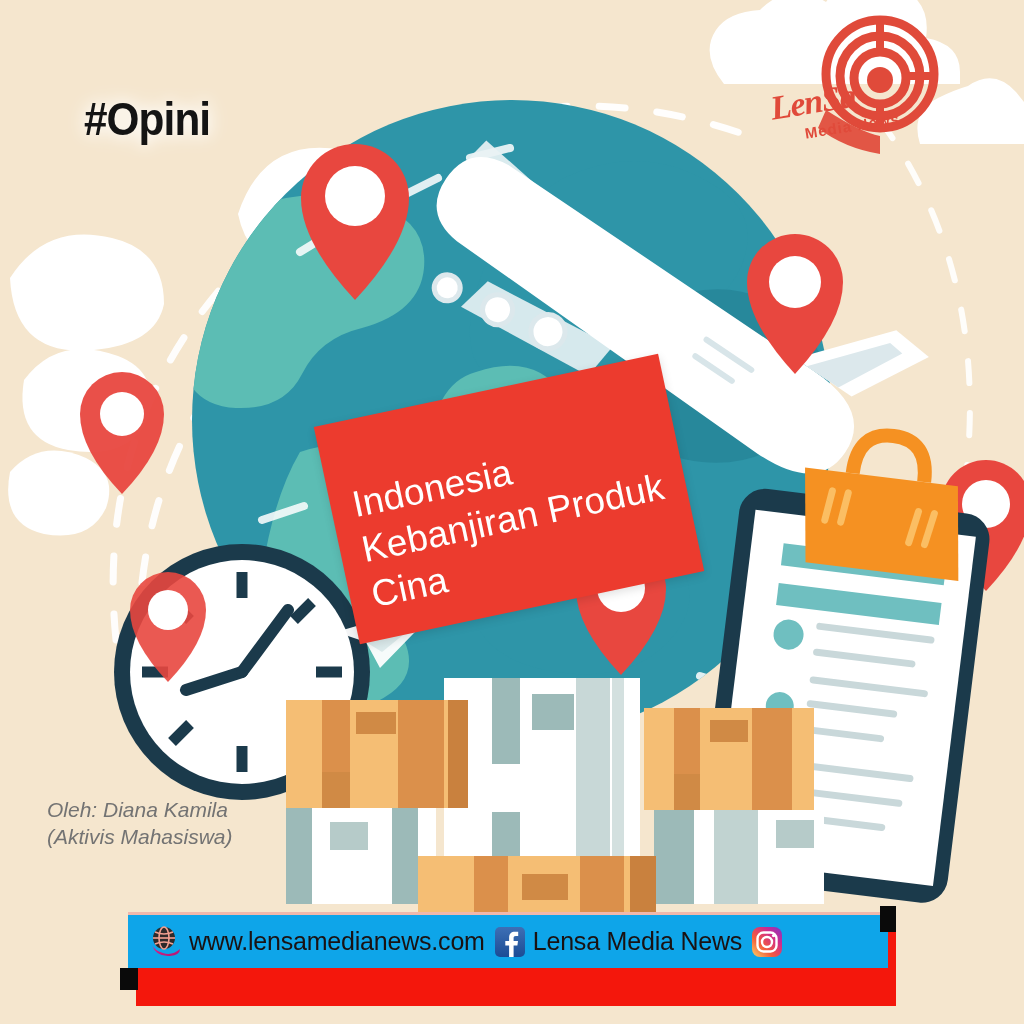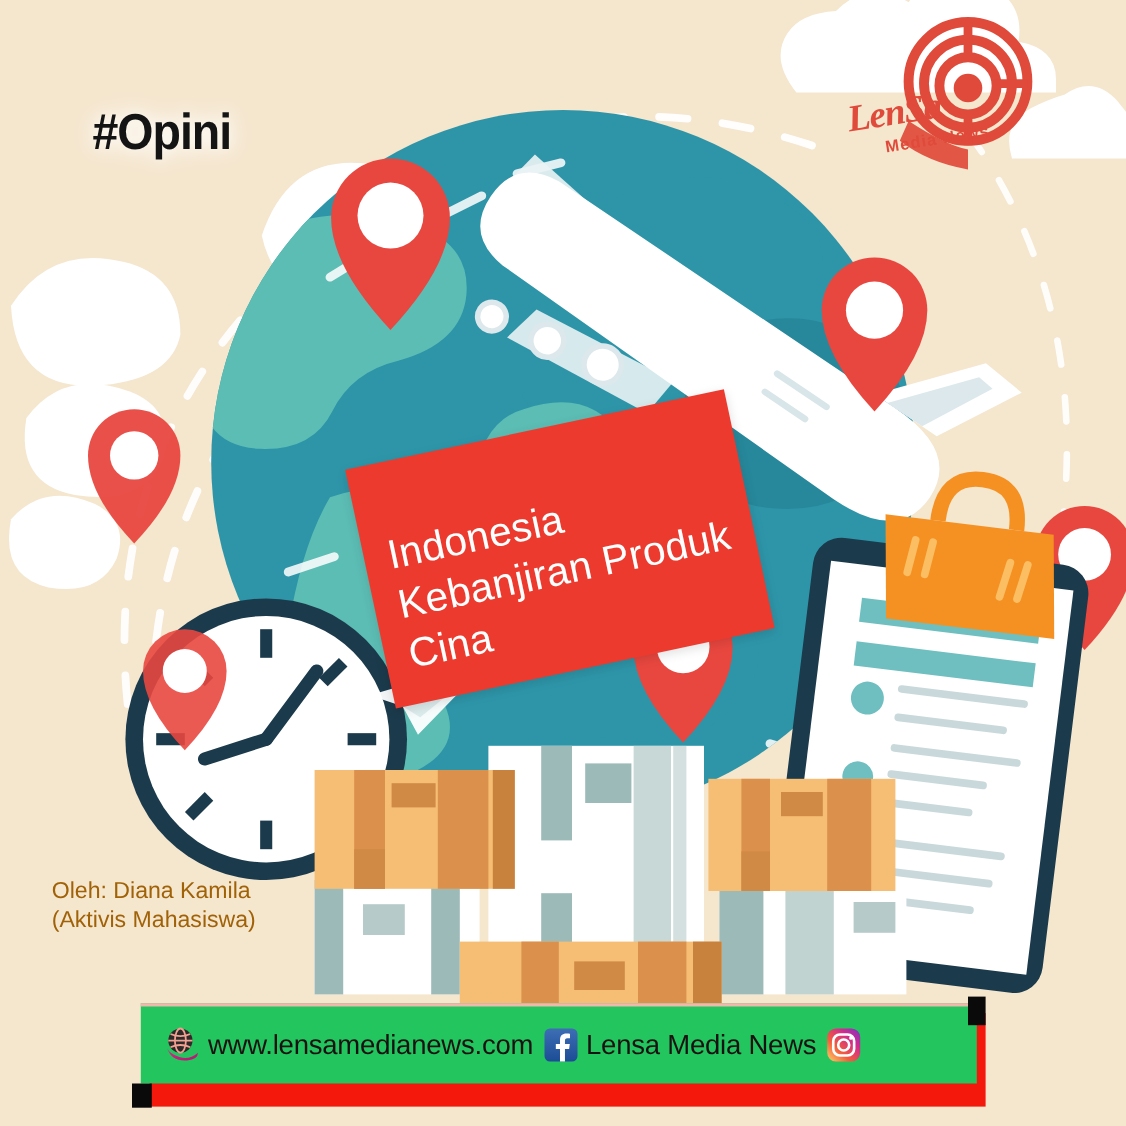--- a/index.html
+++ b/index.html
@@ -74,36 +74,37 @@
     letter-spacing:.2px;
     white-space:nowrap;
   }
 
   
   .byline{
     position:absolute; left:47px; top:797px;
     font-family:"Liberation Sans", sans-serif;
     font-size:21px;
     line-height:1.28;
-    color:#a16207;
+    color:#737373;
+    font-style:italic;
   }
   .byline span{ display:block; }
 
   
   .footer-shadow{
     position:absolute;
     left:136px; top:921px;
     width:760px; height:85px;
     background:#F4170C;
   }
   .footer-bar{
     position:absolute;
     left:128px; top:912px;
-    width:760px; height:73px;
-    background:#22c55e;
+    width:760px; height:56px;
+    background:#0ea5e9;
     border-top:3px solid #F0B8AC;
     display:flex; align-items:center;
   }
   .mark-tr{
     position:absolute; right:-8px; top:-9px;
     width:16px; height:26px; background:#0a0a0a;
   }
   .mark-bl{
     position:absolute; left:-8px; bottom:-22px;
     width:18px; height:22px; background:#0a0a0a;

